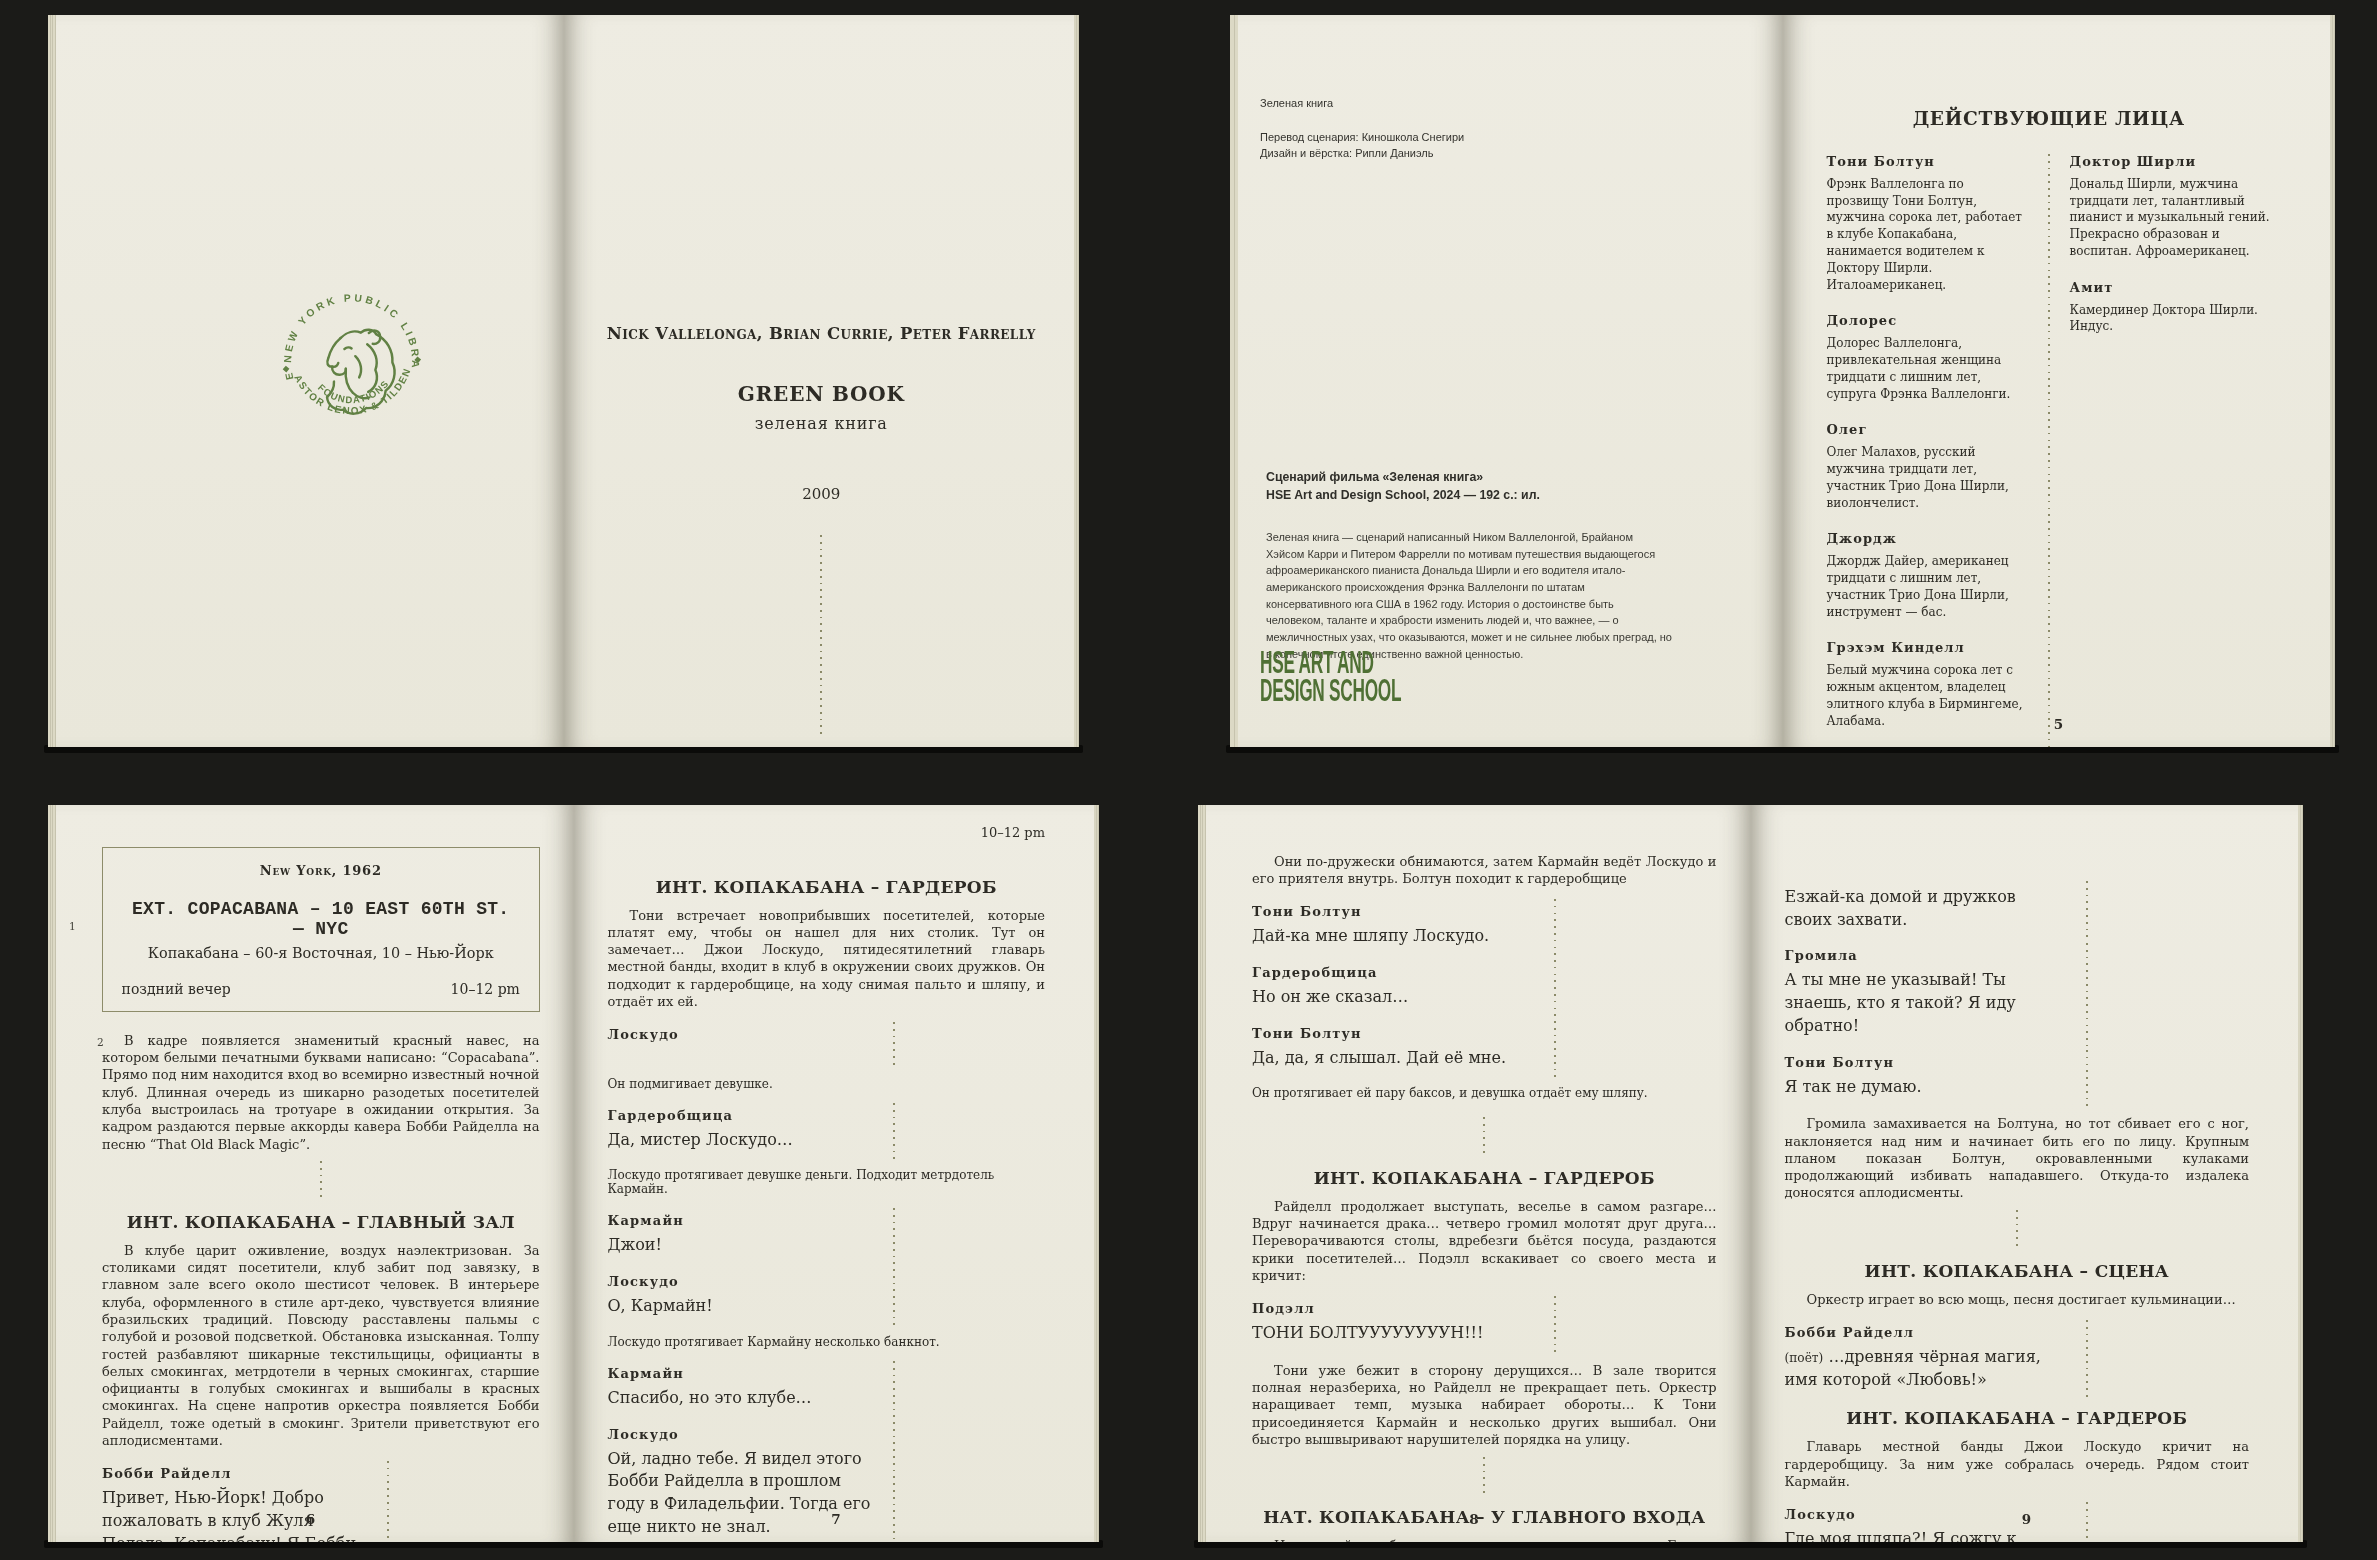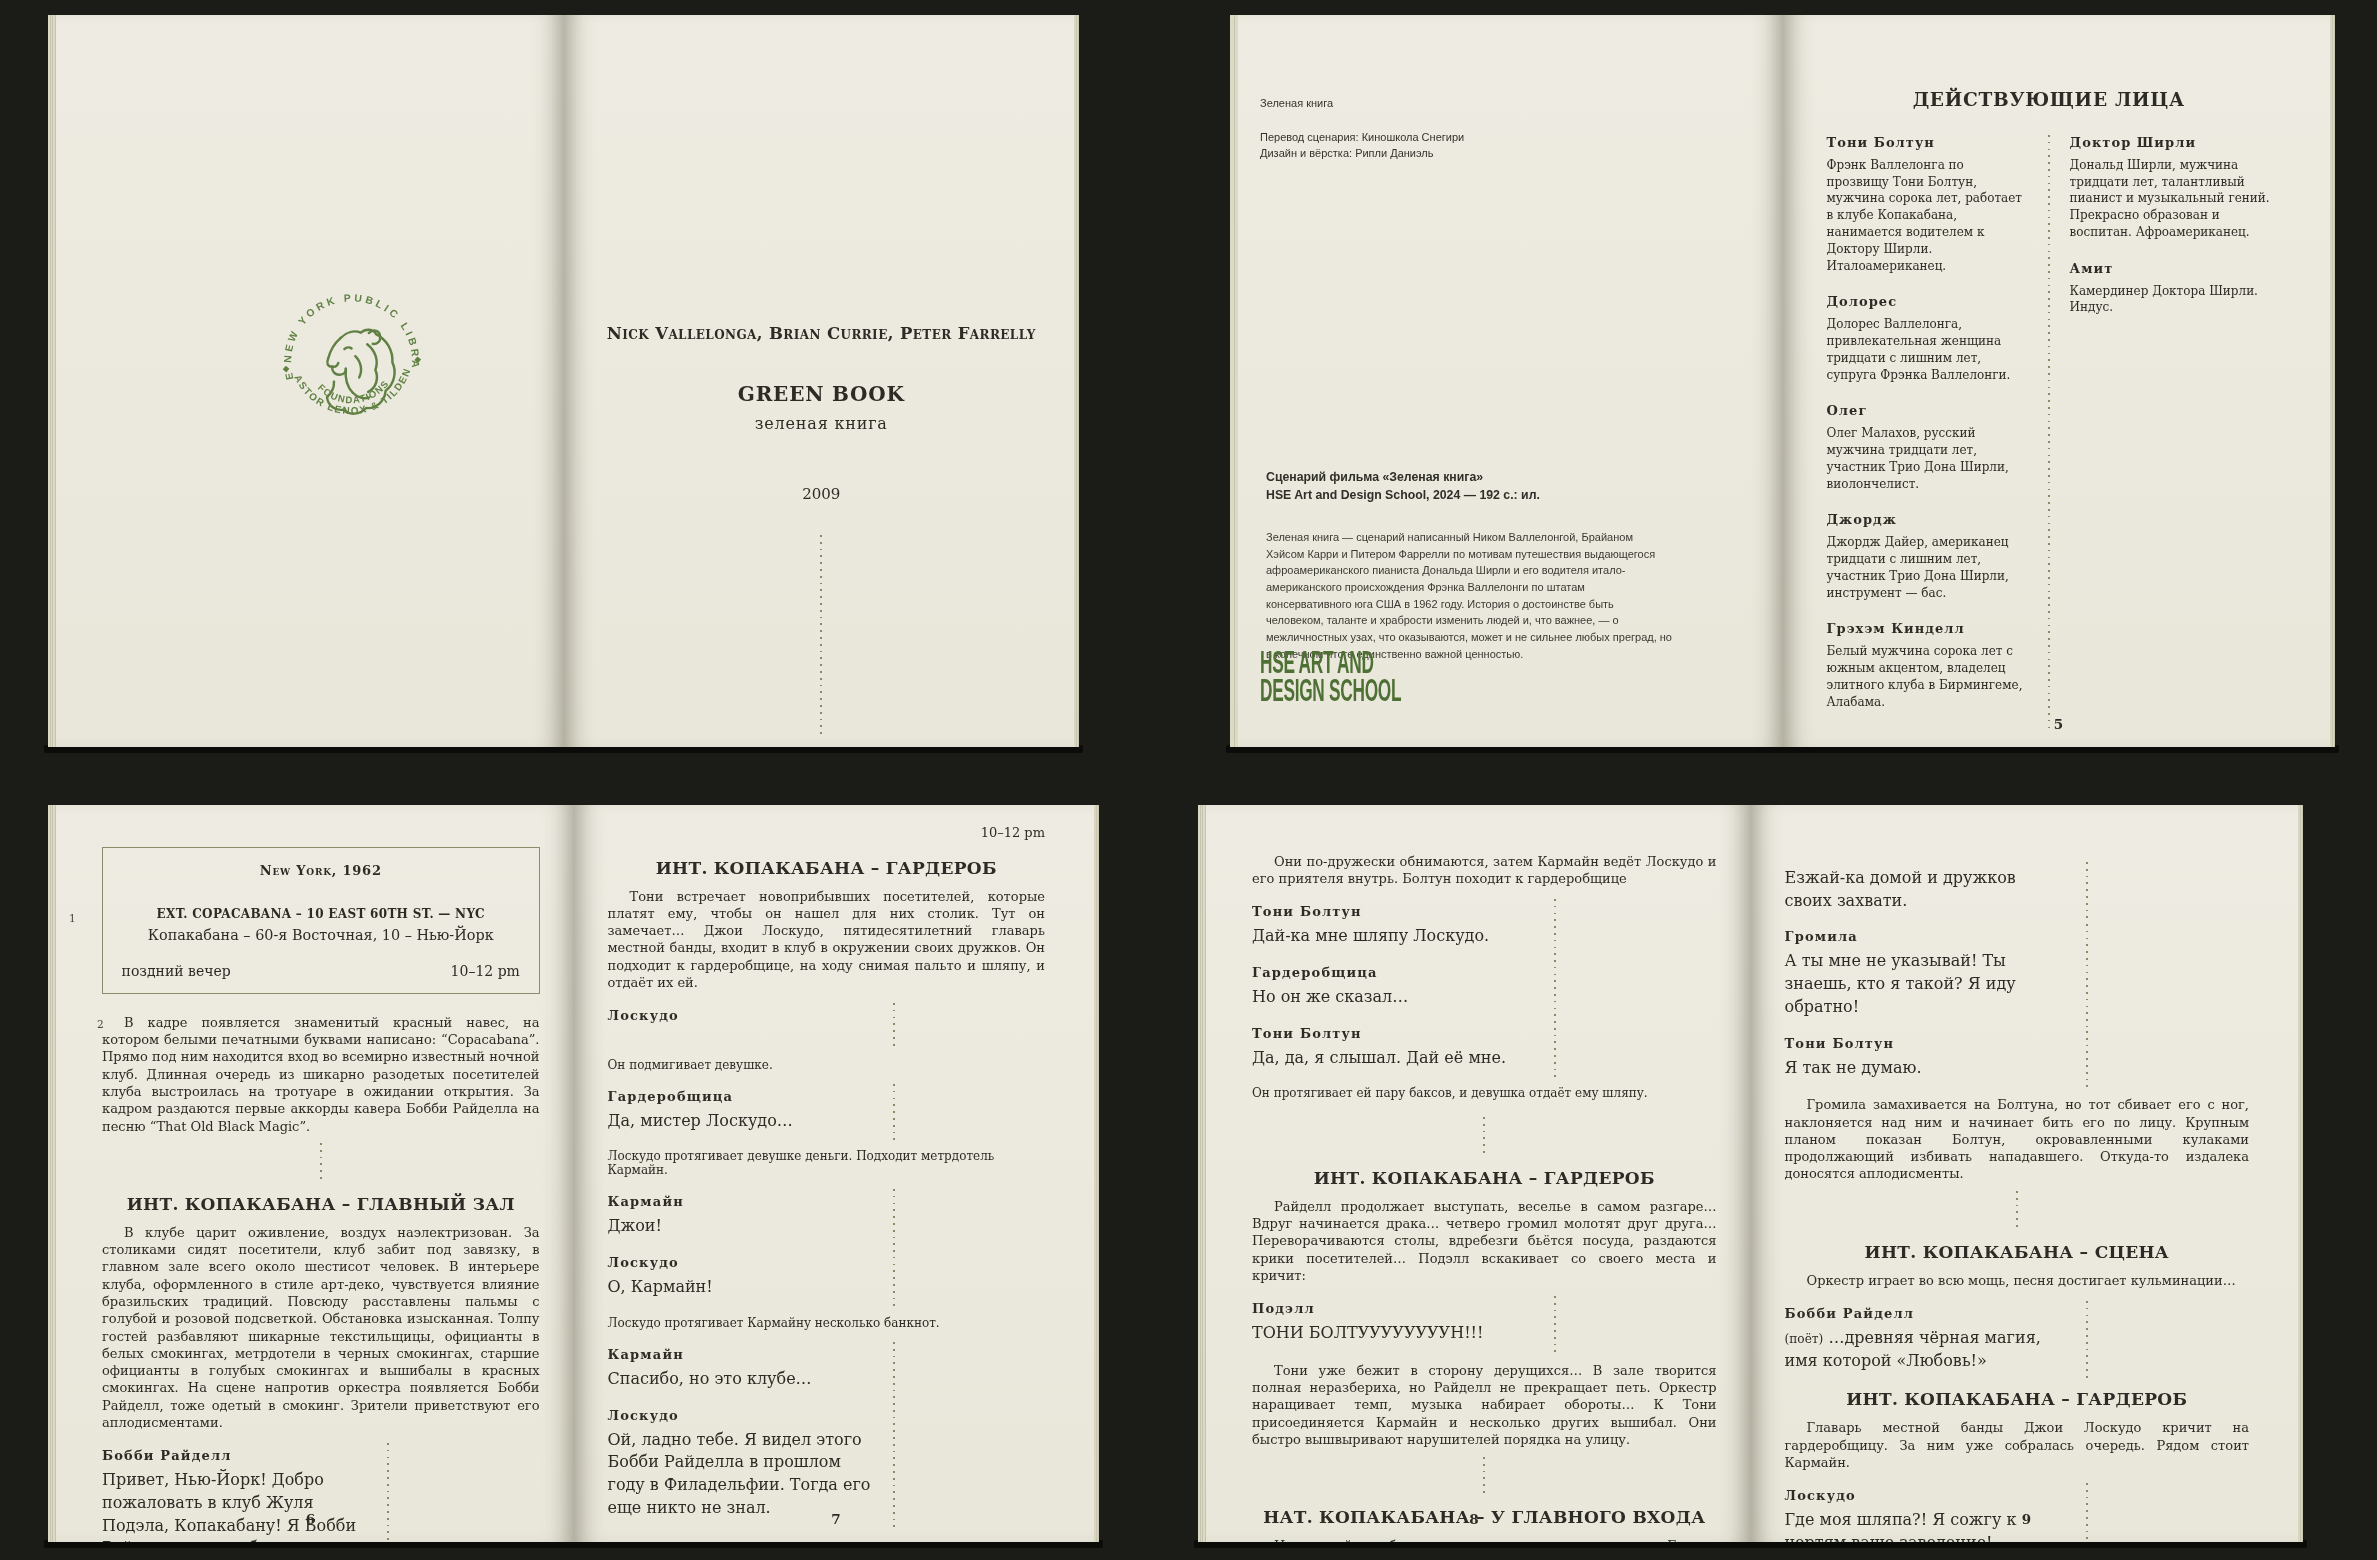--- a/index.html
+++ b/index.html
@@ -7,21 +7,21 @@
     --bg:#1b1b18; --page:#ecebdf; --ink:#2d2b25; --green:#5a7c3c;
     --logo-green:#4f7034; --olive:#8d8c6a; --dots:#8b8a68;
   }
   *{margin:0;padding:0;box-sizing:border-box}
   html,body{background:var(--bg);}
   body{position:relative;width:2377px;height:1560px;font-family:"DejaVu Serif",serif;color:var(--ink);}
   .spread{position:absolute;display:flex;}
   .spread::after{content:"";position:absolute;left:-4.2px;right:-4.2px;bottom:-6px;height:8.5px;background:#0b0b09;border-radius:1.7px;z-index:0;}
   .page{position:relative;width:50%;z-index:1;background:linear-gradient(180deg,#eeece2,#e9e7da);padding:39px 34px 47px 54px;overflow:hidden;}
   .page-left{box-shadow:inset -22px 0 24px -17px rgba(58,54,36,.45);}
-  .page-right{box-shadow:inset 22px 0 24px -17px rgba(58,54,36,.45);padding:39px 54px 47px 34px;}
+  .page-right{box-shadow:inset 22px 0 24px -17px rgba(58,54,36,.45);padding:58px 54px 47px 34px;}
   .page-left::before{content:"";position:absolute;left:0;top:0;bottom:0;width:7.6px;
     background:repeating-linear-gradient(to right,#dcd9c5 0 1.7px,#c6c3ae 1.7px 2.5px);}
   .page-right::after{content:"";position:absolute;right:0;top:0;bottom:0;width:5px;
     background:repeating-linear-gradient(to right,#d8d5c1 0 1.7px,#c9c6b1 1.7px 2.5px);}
   #spread-1{left:48px;top:15px;width:1031px;height:732px;}
   #spread-2{left:1230px;top:15px;width:1105px;height:732px;}
   #spread-3{left:48px;top:805px;width:1051px;height:737px;}
   #spread-4{left:1198px;top:805px;width:1105px;height:737px;}
 
   .vdots{width:1.7px;background:repeating-linear-gradient(to bottom,var(--dots) 0 1.7px,transparent 1.7px 6.8px);}
@@ -60,21 +60,21 @@
   .cast-col-right{padding-left:20px;}
   .cast-entry{margin-bottom:20px;}
   .cast-name{font-weight:bold;font-size:13px;letter-spacing:.08em;margin-bottom:6.8px;}
   .cast-desc{font-size:12px;line-height:1.4;}
 
   
   .scene-box{position:relative;border:1.7px solid var(--olive);padding:15px 18.6px 13.5px;text-align:center;margin:3.4px 0 20px;}
   .box-num{left:-34px;top:44%;}
   .margin-num{position:absolute;font-size:10.6px;color:#45443c;}
   .box-line1{font-variant:small-caps;font-weight:bold;font-size:13px;letter-spacing:.06em;}
-  .box-line2{margin-top:29px;font-weight:bold;font-size:12px;letter-spacing:0.3px;}
+  .box-line2{margin-top:21px;font-weight:bold;font-size:18px;letter-spacing:0.3px;font-family:Liberation Mono, monospace;}
   .box-line3{margin-top:6px;font-size:14.4px;}
   .box-row{margin-top:20px;display:flex;justify-content:space-between;font-size:14px;}
   .scene-heading{font-size:17px;font-weight:bold;text-align:center;letter-spacing:0.3px;margin:13.5px 0 10px;}
   .action{position:relative;font-size:13px;line-height:1.33;text-align:justify;text-indent:22px;margin:8.5px 0;}
   .action .margin-num{left:-27px;top:3.4px;}
   .note{font-size:12px;text-align:left;margin:17px 0;}
   .dialogue-row{display:flex;margin:17px 0;}
   .dialogue{width:61%;}
   .char-name{font-weight:bold;font-size:13px;letter-spacing:.09em;margin-bottom:6px;}
   .dialogue-text{font-size:16px;line-height:1.42;}

